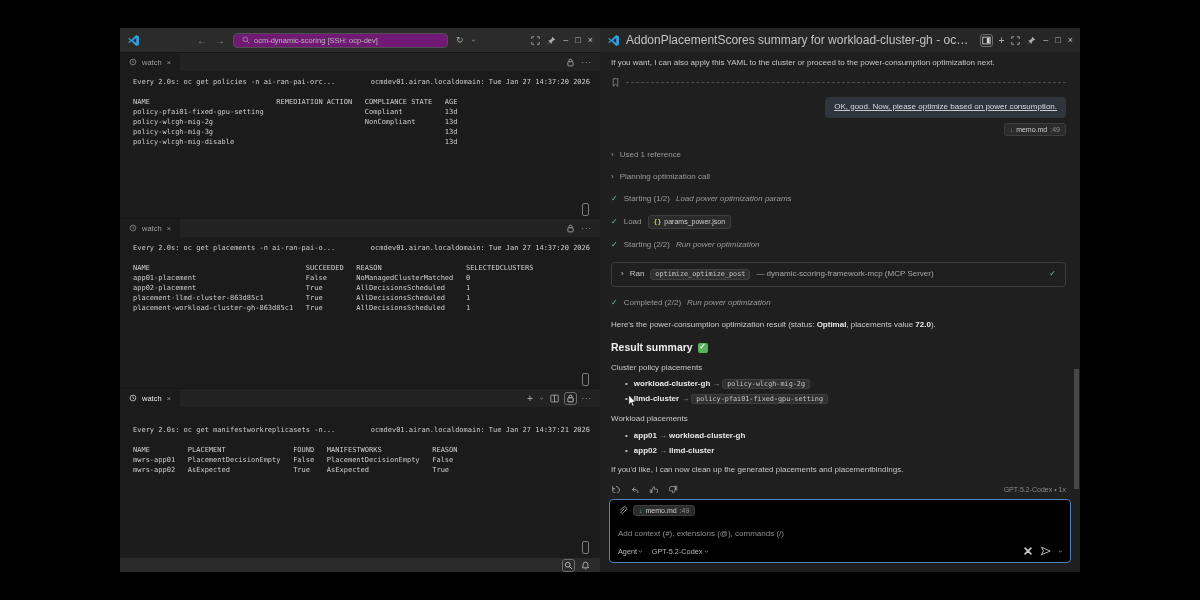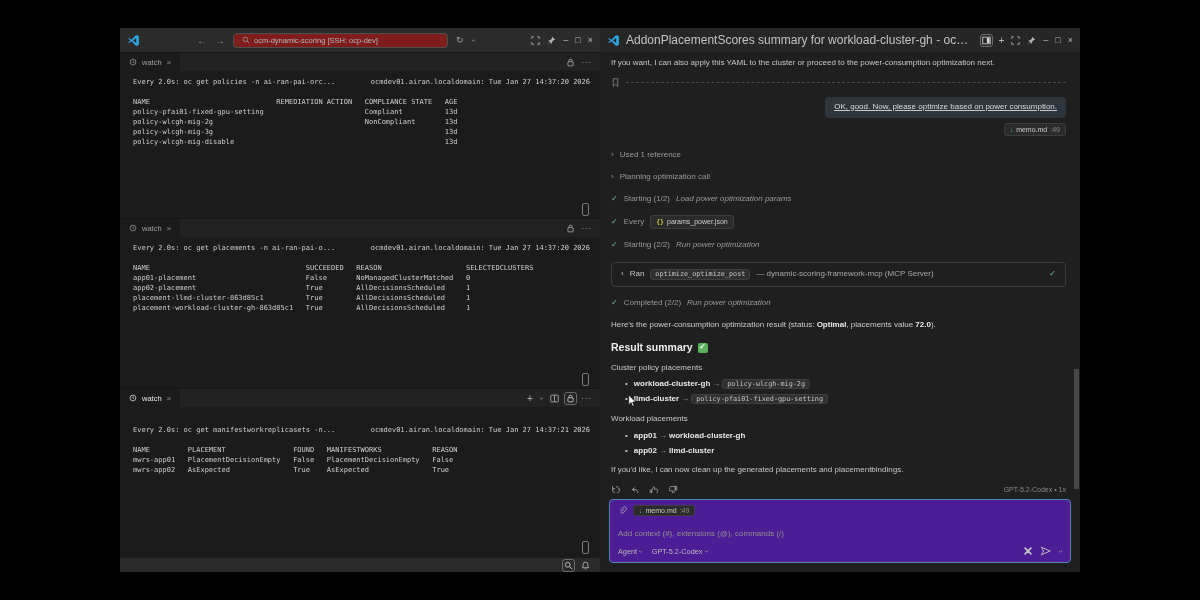--- a/index.html
+++ b/index.html
@@ -8,21 +8,21 @@
   .window { position:absolute; top:28px; height:544px; width:480px; display:flex; flex-direction:column; overflow:hidden; }
   .win-left { left:120px; background:#1b1b1b; }
   .win-right { left:600px; background:#1f1f1f; }
 
   
   .titlebar { height:24px; flex:0 0 24px; display:flex; align-items:center; padding:0 7px; gap:6px; font-size:8px; color:#b9b9b9; }
   .tb-left { background:#2b2b2b; } .tb-right { background:#262626; }
   .vsc-logo { width:13px; height:13px; display:inline-flex; flex:0 0 auto; }
   .tb-center { flex:1; display:flex; align-items:center; justify-content:center; gap:8px; min-width:0; }
   .nav-arrow { color:#8f8f8f; font-size:10px; cursor:default; }
-  .cmd-center { display:flex; align-items:center; gap:4px; background:#7f1d1d; border:1px solid #4f4f4f; border-radius:4px; height:15px; padding:0 8px; width:215px; color:#b5b5b5; font-size:7.5px; white-space:nowrap; overflow:hidden; }
+  .cmd-center { display:flex; align-items:center; gap:4px; background:#701a75; border:1px solid #4f4f4f; border-radius:4px; height:15px; padding:0 8px; width:215px; color:#b5b5b5; font-size:7.5px; white-space:nowrap; overflow:hidden; }
   .tb-icons { display:flex; align-items:center; gap:7px; color:#b5b5b5; flex:0 0 auto; font-size:9px; }
   .tb-title { flex:1; text-align:center; white-space:nowrap; overflow:hidden; text-overflow:ellipsis; font-size:12px; color:#c3c3c3; }
   .winctl { font-size:9px; color:#bdbdbd; }
   .boxed { outline:1px solid #6c6c6c; outline-offset:1px; border-radius:1px; }
   .chev { display:inline-block; transform:rotate(90deg); font-size:8px; color:#9a9a9a; }
   svg.icon { display:block; }
 
   
   .tabbar { height:19px; flex:0 0 19px; background:#222222; display:flex; align-items:center; font-size:7.5px; color:#9f9f9f; border-top:1px solid #161616; }
   .tab { height:100%; display:flex; align-items:center; gap:5px; padding:0 9px; background:#1b1b1b; }
@@ -64,21 +64,21 @@
   .subhead { margin:2px 0 6px 0; color:#c8c8c8; }
   ul.bullets { list-style:none; margin:0 0 9px 14px; }
   ul.bullets li { margin-bottom:4px; color:#c8c8c8; }
   ul.bullets li::before { content:"•"; margin-right:6px; color:#c8c8c8; }
   .arrow { color:#9a9a9a; padding:0 2px; }
   .actions-row { display:flex; align-items:center; gap:9px; margin-top:9px; color:#a9a9a9; }
   .model-note { margin-left:auto; font-size:7px; color:#8a8a8a; }
   .scrollthumb { position:absolute; right:1px; top:317px; width:5px; height:120px; background:#474747; }
 
   
-  .input-area { flex:0 0 auto; margin:6px 9px 9px 9px; border:1px solid #4e84b8; border-radius:4px; background:#4c1d95; padding:5px 8px 6px 8px; }
+  .input-area { flex:0 0 auto; margin:6px 9px 9px 9px; border:1px solid #4e84b8; border-radius:4px; background:#000000; padding:5px 8px 6px 8px; }
   .ia-chips { display:flex; align-items:center; gap:6px; margin-bottom:6px; }
   .ia-input { width:100%; background:transparent; border:none; outline:none; color:#cccccc; font-size:8px; font-family:"Liberation Sans",sans-serif; }
   .ia-input::placeholder { color:#8f8f8f; }
   .ia-bottom { display:flex; align-items:center; gap:10px; margin-top:6px; font-size:7.3px; color:#b9b9b9; }
   .ia-right { margin-left:auto; display:flex; align-items:center; gap:7px; }
   .cursor-arrow { position:absolute; left:628px; top:394px; z-index:50; }
 </style>
 </head>
 <body>
 
@@ -285,21 +285,21 @@
           <span class="sicon">›</span>
           <span>Planning optimization call</span>
         </div>
         <div class="step">
           <span class="scheck">✓</span>
           <span>Starting (1/2)</span>
           <em>Load power optimization params</em>
         </div>
         <div class="step">
           <span class="scheck">✓</span>
-          <span>Every</span>
+          <span>Load</span>
           <span class="chip">
             <span class="json-ic">{}</span>
             <span>params_power.json</span>
           </span>
         </div>
         <div class="step">
           <span class="scheck">✓</span>
           <span>Starting (2/2)</span>
           <em>Run power optimization</em>
         </div>

